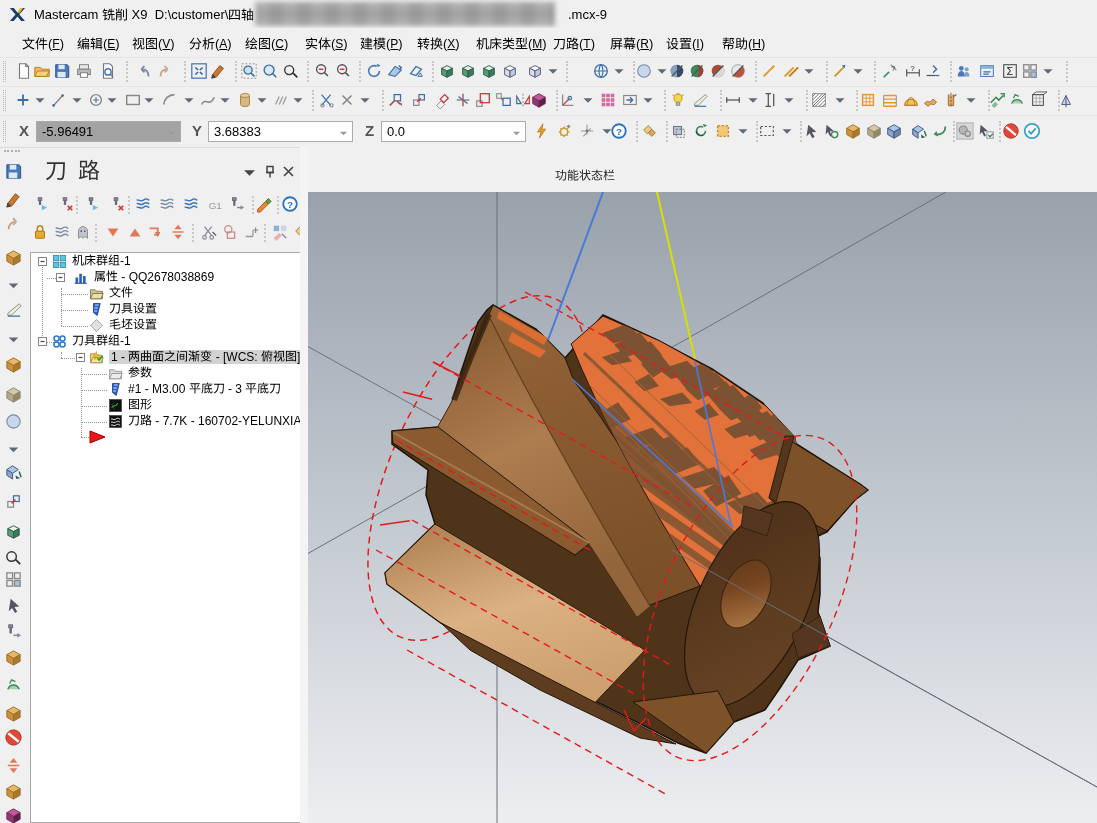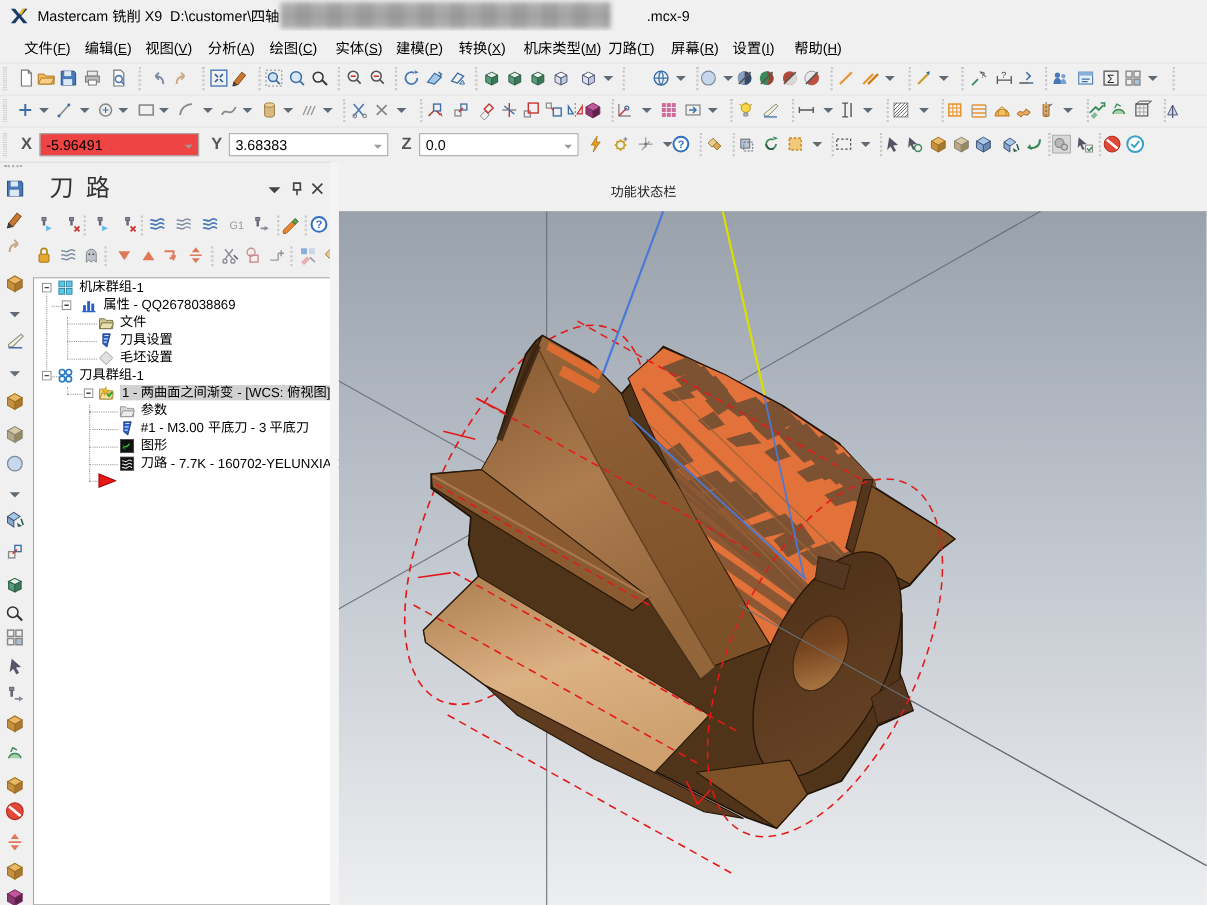--- a/index.html
+++ b/index.html
@@ -6,21 +6,21 @@
     <path d="M10 7l3-5h3l-4 6z" fill="#e8b820" stroke="none" stroke-width="1"></path>
   </svg>
 <div class="abs" style="left:34px;top:7px;font-size:13px;color:#111"><span style="font-size:13px">Mastercam&nbsp;</span><svg style="vertical-align:-1.56px;" width="26" height="13" viewBox="0 -880 2000 1000" fill="#000">
       <use href="#u94e3" transform="translate(0,0) scale(1,-1)"></use>
       <use href="#u524a" transform="translate(1000,0) scale(1,-1)"></use>
     </svg><span style="font-size:13px">&nbsp;X9&nbsp;&nbsp;D:\customer\</span><svg style="vertical-align:-1.56px;" width="26" height="13" viewBox="0 -880 2000 1000" fill="#000">
       <use href="#u56db" transform="translate(0,0) scale(1,-1)"></use>
       <use href="#u8f74" transform="translate(1000,0) scale(1,-1)"></use>
     </svg></div>
 <div class="abs" style="left:255px;top:2px;width:300px;height:24px;background:repeating-linear-gradient(90deg,#d0d0d0 0 14px,#c2c2c2 14px 28px),repeating-linear-gradient(0deg,#d4d4d4 0 8px,#c8c8c8 8px 16px);background-blend-mode:multiply;filter:blur(2.5px)"></div>
-<div class="abs" style="left:588px;top:7px;font-size:13px;color:#111"><span style="font-size:13px">.mcx-9</span></div>
+<div class="abs" style="left:568px;top:7px;font-size:13px;color:#111"><span style="font-size:13px">.mcx-9</span></div>
 <div class="abs" style="left:0;top:28px;width:1097px;height:29px;background:#f0f0f0"></div>
 <div class="abs" style="left:22px;top:36px;font-size:13px"><svg style="vertical-align:-1.56px;" width="26" height="13" viewBox="0 -880 2000 1000" fill="#000">
       <use href="#u6587" transform="translate(0,0) scale(1,-1)"></use>
       <use href="#u4ef6" transform="translate(1000,0) scale(1,-1)"></use>
     </svg><span style="font-size:13px">(<span style="text-decoration:underline">F</span>)</span></div>
 <div class="abs" style="left:77px;top:36px;font-size:13px"><svg style="vertical-align:-1.56px;" width="26" height="13" viewBox="0 -880 2000 1000" fill="#000">
       <use href="#u7f16" transform="translate(0,0) scale(1,-1)"></use>
       <use href="#u8f91" transform="translate(1000,0) scale(1,-1)"></use>
     </svg><span style="font-size:13px">(<span style="text-decoration:underline">E</span>)</span></div>
 <div class="abs" style="left:132px;top:36px;font-size:13px"><svg style="vertical-align:-1.56px;" width="26" height="13" viewBox="0 -880 2000 1000" fill="#000">
@@ -479,21 +479,21 @@
     <path d="M4 8h12M4 12h12M8 4v12M12 4v12" fill="none" stroke="#999" stroke-width="0.8"></path>
   </svg>
 <div class="sep" style="left:1058px;top:90px;height:21px"></div>
 <svg style="position:absolute;left:1057px;top:91px" width="18" height="18" viewBox="0 0 20 20">
     <polygon points="5,15 10,5 15,15" fill="#c8d8e8" stroke="#557"></polygon>
     <path d="M10 5v13" fill="none" stroke="#557" stroke-width="1.2"></path>
   </svg>
 <div class="abs" style="left:0;top:115px;width:1097px;height:32px;background:#f0f0f0;border-top:1px solid #e5e5e5"></div>
 <div class="grip" style="left:3px;top:121px;height:21px"></div>
 <div class="abs" style="left:19px;top:122px;font-size:15px;font-weight:bold;color:#555">X</div>
-<div class="abs" style="left:36px;top:121px;width:145px;height:21px;background:#ef4444;border:1px solid #ababab;font-size:13px;color:#222;padding:2px 0 0 5px"><span style="font-size:13px">-5.96491</span><svg style="position:absolute;right:4px;top:7px" width="9" height="9" viewBox="0 0 10 10">
+<div class="abs" style="left:36px;top:121px;width:145px;height:21px;background:#a3a3a3;border:1px solid #ababab;font-size:13px;color:#222;padding:2px 0 0 5px"><span style="font-size:13px">-5.96491</span><svg style="position:absolute;right:4px;top:7px" width="9" height="9" viewBox="0 0 10 10">
       <path d="M1 3l4 4 4-4z" fill="#9a9a9a"></path>
     </svg></div>
 <div class="abs" style="left:192px;top:122px;font-size:15px;font-weight:bold;color:#555">Y</div>
 <div class="abs" style="left:208px;top:121px;width:145px;height:21px;background:#fff;border:1px solid #ababab;font-size:13px;color:#222;padding:2px 0 0 5px"><span style="font-size:13px">3.68383</span><svg style="position:absolute;right:4px;top:7px" width="9" height="9" viewBox="0 0 10 10">
       <path d="M1 3l4 4 4-4z" fill="#9a9a9a"></path>
     </svg></div>
 <div class="abs" style="left:365px;top:122px;font-size:15px;font-weight:bold;color:#555">Z</div>
 <div class="abs" style="left:381px;top:121px;width:145px;height:21px;background:#fff;border:1px solid #ababab;font-size:13px;color:#222;padding:2px 0 0 5px"><span style="font-size:13px">0.0</span><svg style="position:absolute;right:4px;top:7px" width="9" height="9" viewBox="0 0 10 10">
       <path d="M1 3l4 4 4-4z" fill="#9a9a9a"></path>
     </svg></div>

